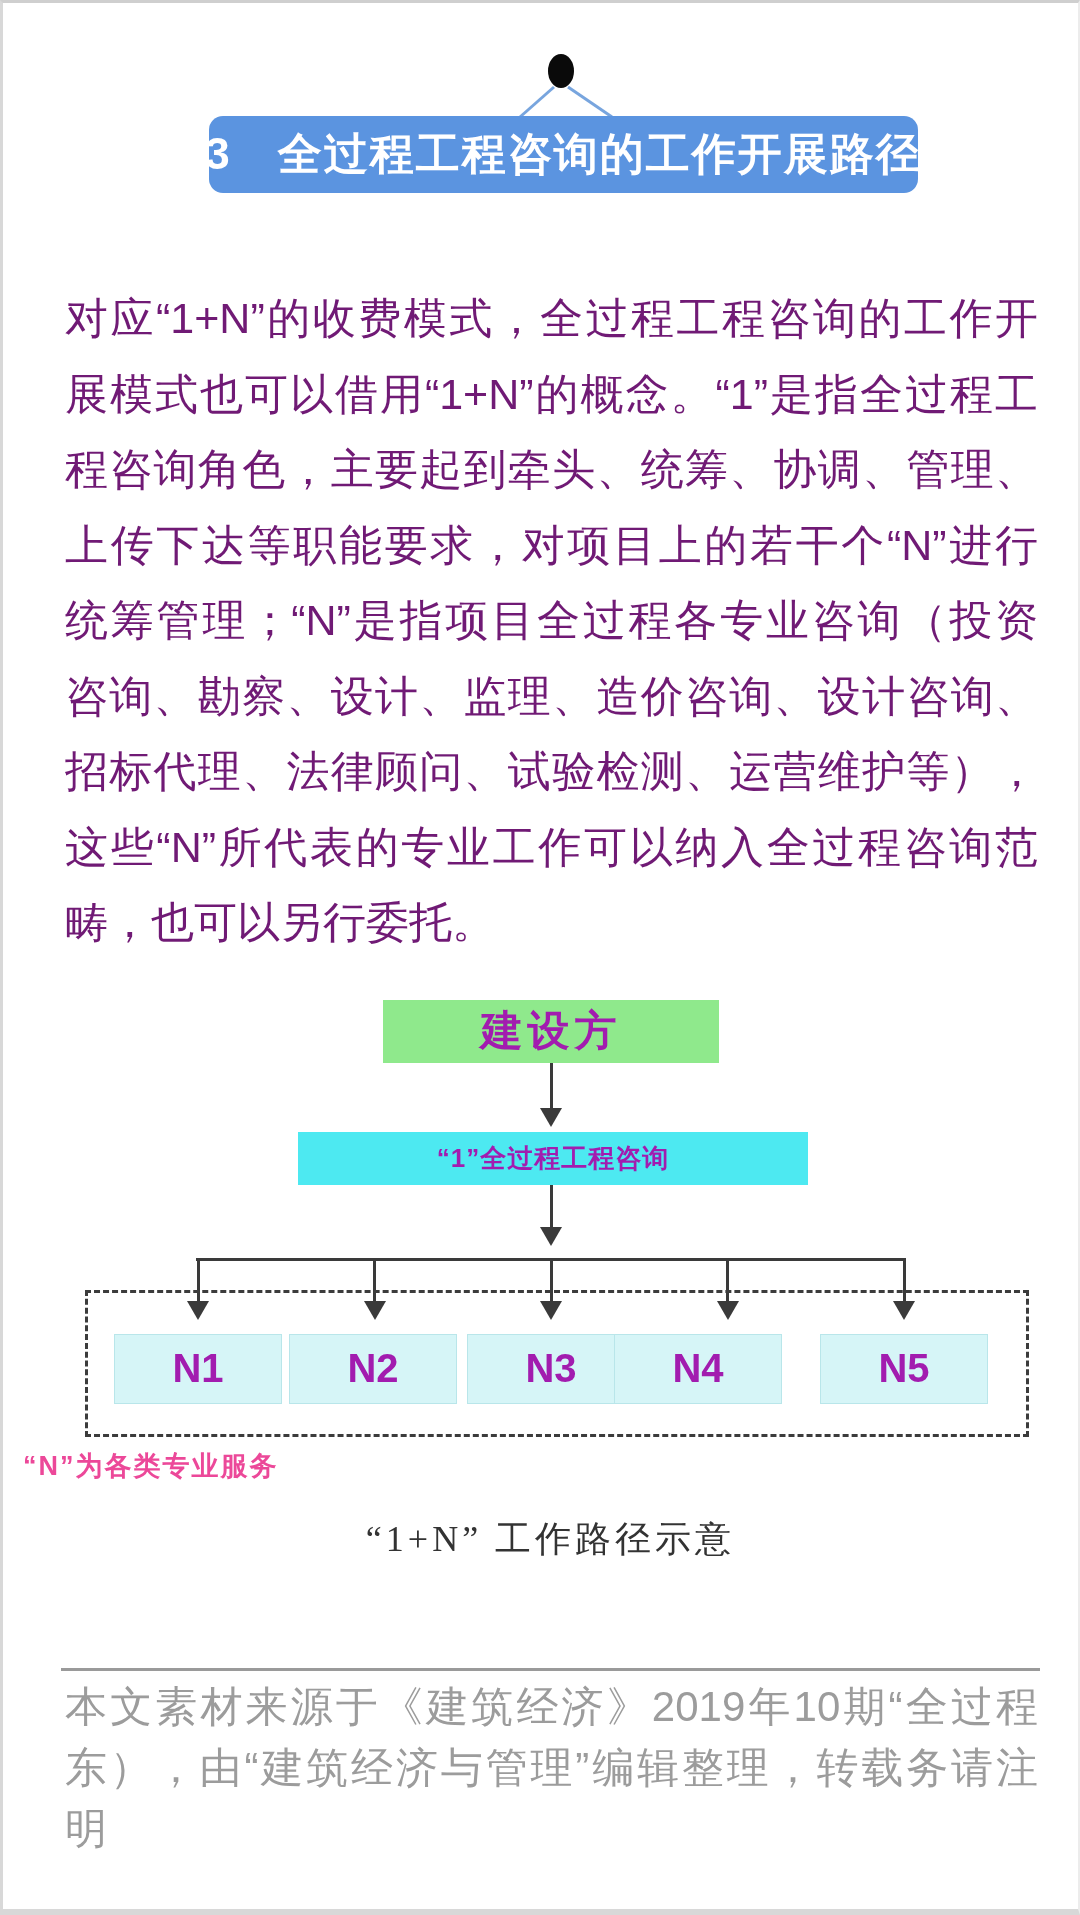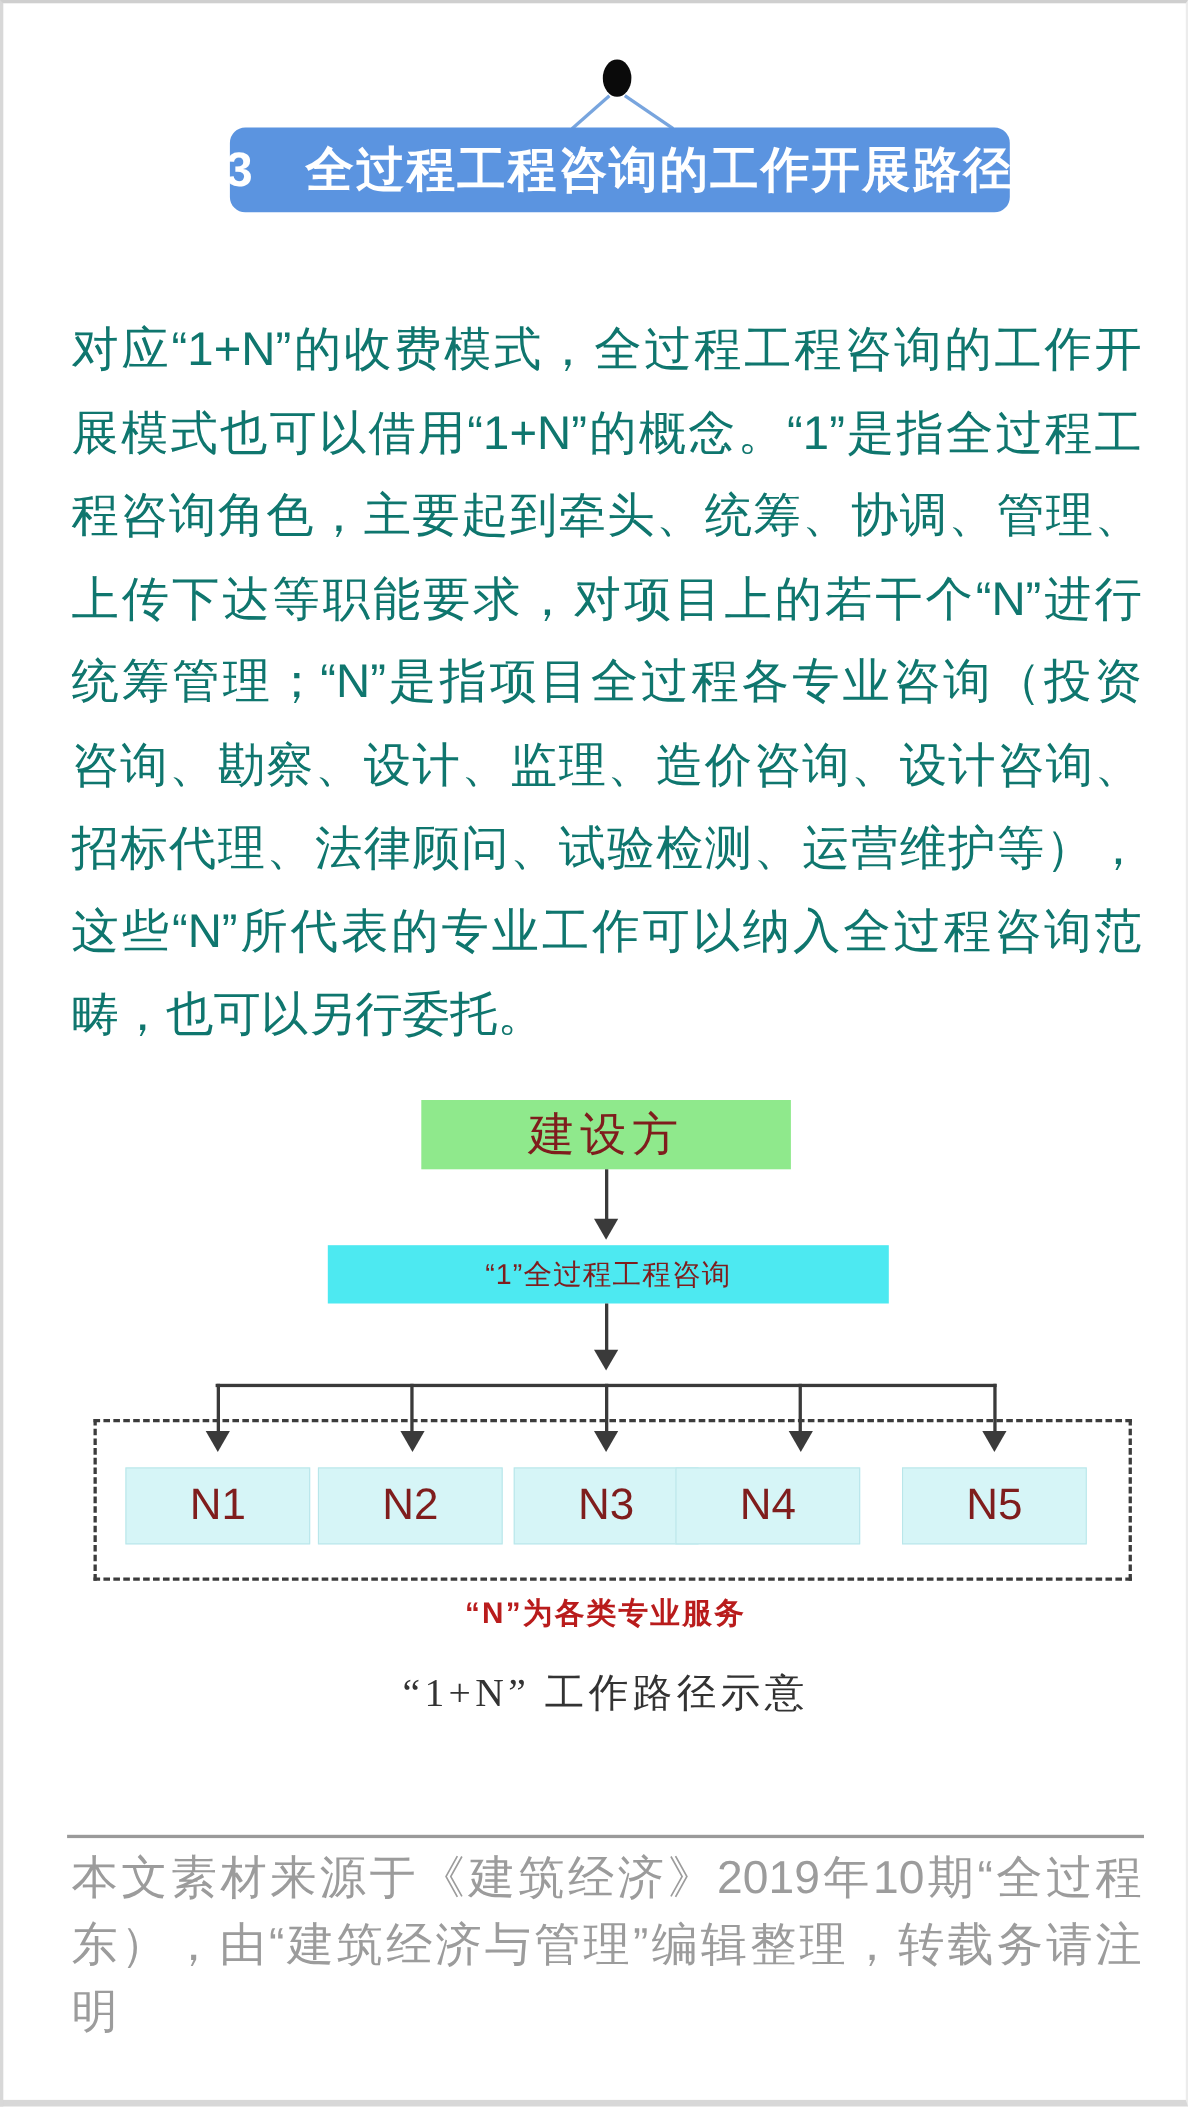--- a/index.html
+++ b/index.html
@@ -21,38 +21,38 @@
   .hanger{position:absolute;left:0;top:0;}
   .banner{
     position:absolute;left:186px;top:113px;width:709px;height:77px;
     border-radius:14px;
     display:flex;align-items:center;justify-content:center;
   }
   .banner span{
     color:#ffffff;font-size:44px;font-weight:bold;letter-spacing:2px;white-space:nowrap;
   }
   
-  .para{margin:88px 40px 0 42px;color:#0f766e;}
+  .para{margin:88px 40px 0 42px;color:#701a75;}
   .pline{
     font-size:43px;line-height:75.5px;
     text-align:justify;text-align-last:justify;
     white-space:nowrap;
   }
   .pline.last{text-align-last:left;}
   
   .diagram{position:relative;width:100%;height:590px;margin-top:39px;color:#111;}
-  .node{position:absolute;display:flex;align-items:center;justify-content:center;font-weight:normal;color:#7f1d1d;}
+  .node{position:absolute;display:flex;align-items:center;justify-content:center;font-weight:bold;color:#a21caf;}
   .node-top{left:360px;top:0;width:336px;height:63px;font-size:42px;letter-spacing:5px;}
   .node-mid{left:275px;top:132px;width:510px;height:53px;font-size:26px;letter-spacing:1px;}
   .leaf{top:334px;width:168px;height:70px;font-size:40px;border:1px solid #b9e6ea;box-sizing:border-box;}
   .shaft{position:absolute;width:3px;background:#3a3a3a;}
   .ahead{position:absolute;width:0;height:0;border-left:11px solid transparent;border-right:11px solid transparent;border-top:19px solid #3a3a3a;}
   .connector{position:absolute;left:173px;top:258px;width:710px;height:3px;background:#3a3a3a;}
   .dashed-rect{position:absolute;left:62px;top:290px;width:944px;height:147px;border:3px dashed #3c3c3c;box-sizing:border-box;}
-  .diagram-note{position:absolute;left:0;top:448px;width:100%;text-align:center;font-size:27px;font-weight:bold;color:#b91c1c;letter-spacing:2px;}
+  .diagram-note{position:absolute;left:0;top:448px;width:100%;font-size:27px;font-weight:bold;color:#ec4899;letter-spacing:2px;}
   .diagram-caption{position:absolute;left:0;top:515px;width:100%;text-align:center;font-size:36px;color:#333;font-family:"Liberation Serif","DejaVu Serif",serif;letter-spacing:4px;}
   
   .divider{height:3px;background:#9a9a9a;margin:78px 38px 5px 38px;}
   .footer{margin:0 40px 0 42px;color:#9c9c9c;}
   .fline{
     font-size:42px;line-height:61px;
     text-align:justify;text-align-last:justify;
     white-space:nowrap;
   }
   .fline.last{text-align-last:left;}

